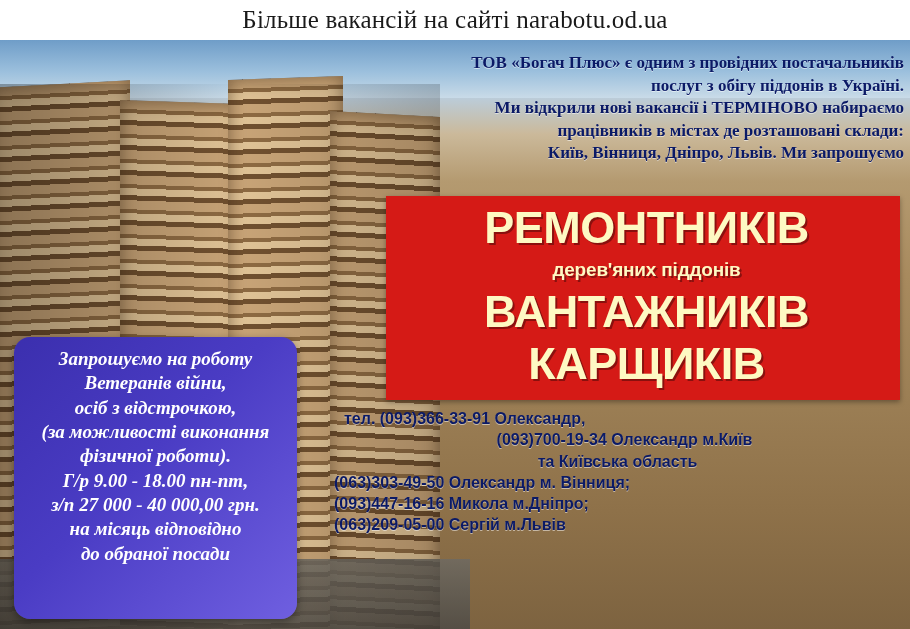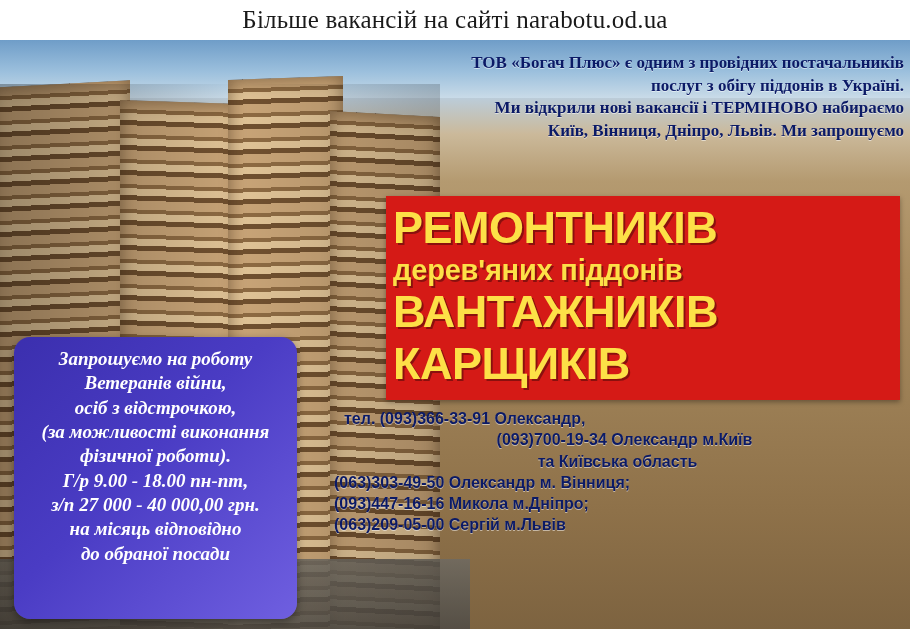--- a/index.html
+++ b/index.html
@@ -84,30 +84,30 @@
   }
   .intro .ln{display:block;white-space:nowrap;}
 
   
   .red-block{
     position:absolute;left:386px;top:196px;width:514px;height:204px;
     background:#d51a16;
     box-shadow:0 2px 5px rgba(0,0,0,.35);
   }
   .red-block .jl{
-    color:#fde047;
-    text-align:left;
+    color:#fef9c3;
+    text-align:center;
     font-family:"Liberation Sans", sans-serif;
     font-weight:bold;
     text-shadow:2px 2px 0 rgba(0,0,0,.35);
     white-space:nowrap;
     padding-left:7px;
   }
   .jl-1{font-size:45px;line-height:52px;margin-top:6px;letter-spacing:-0.5px;}
-  .jl-2{font-size:29px;line-height:32px;letter-spacing:-0.2px;}
+  .jl-2{font-size:19px;line-height:32px;letter-spacing:-0.2px;}
   .jl-3{font-size:45px;line-height:52px;letter-spacing:-0.5px;}
   .jl-4{font-size:45px;line-height:52px;letter-spacing:-0.5px;}
 
   
   .phones{
     position:absolute;left:330px;top:408px;width:575px;
     color:#0b1a66;
     font-family:"Liberation Sans", sans-serif;
     font-weight:bold;
     font-size:16px;
@@ -159,20 +159,21 @@
       <div class="stack s4"></div>
     </div>
     <div class="ground"></div>
     <div class="shade"></div>
   </div>
 
   <div class="intro">
     <span class="ln">ТОВ «Богач Плюс»  є одним з провідних постачальників</span>
     <span class="ln">послуг з обігу піддонів в Україні.</span>
     <span class="ln">Ми відкрили нові вакансії і ТЕРМІНОВО набираємо</span>
+    <span class="ln">працівників в містах де розташовані склади:</span>
     <span class="ln">Київ, Вінниця, Дніпро, Львів. Ми запрошуємо</span>
   </div>
 
   <div class="red-block">
     <div class="jl jl-1">РЕМОНТНИКІВ</div>
     <div class="jl jl-2">дерев'яних піддонів</div>
     <div class="jl jl-3">ВАНТАЖНИКІВ</div>
     <div class="jl jl-4">КАРЩИКІВ</div>
   </div>
 

